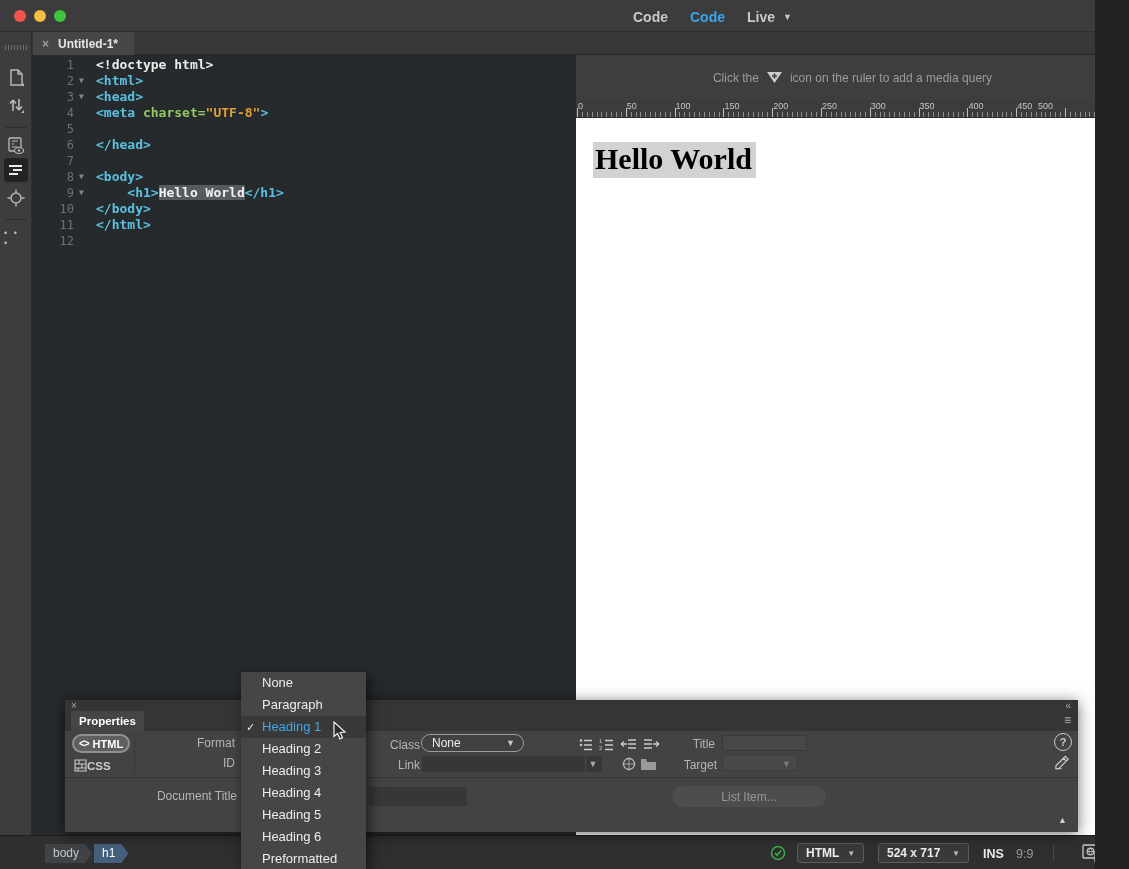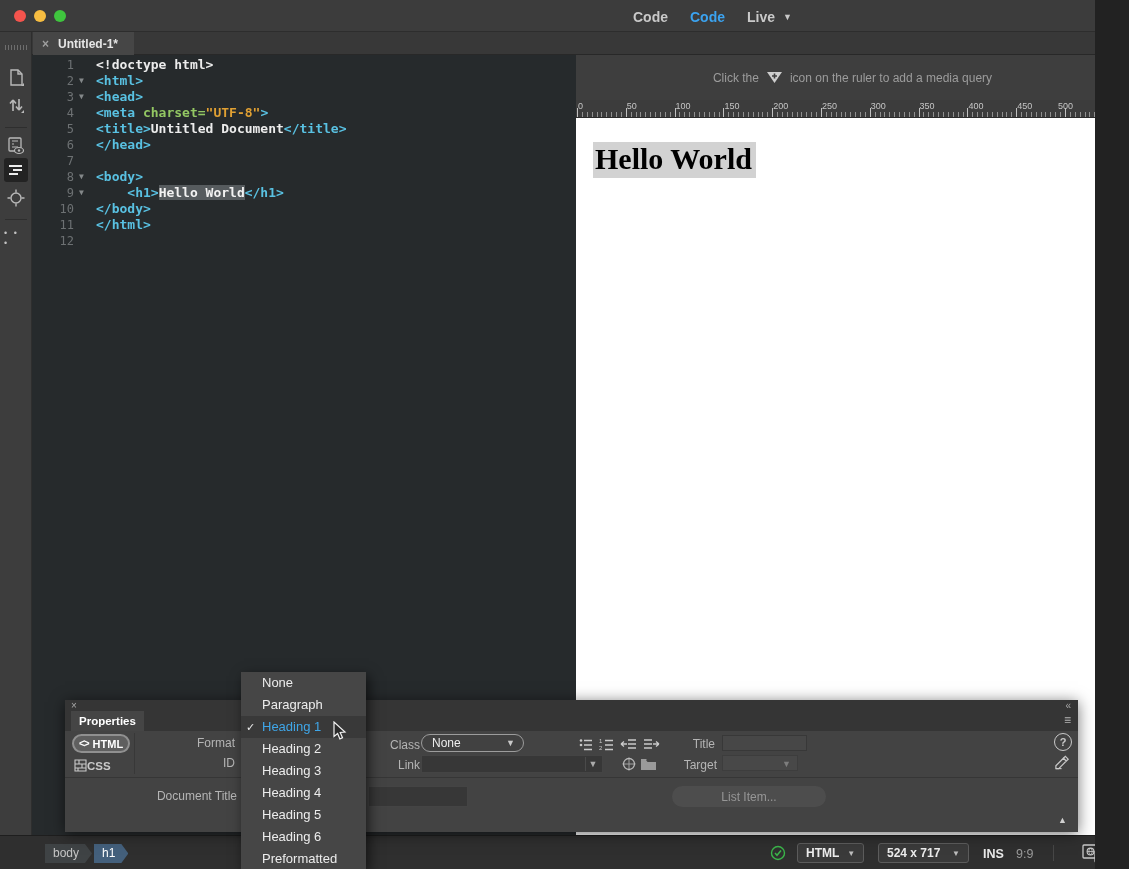--- a/index.html
+++ b/index.html
@@ -180,21 +180,21 @@
       <span class="sb-dots">• • •</span>
     </div>
   </div>
 
   <div class="code-pane">
     <div id="code-lines">
         <div class="code-line"><span class="gutter">1</span><span class="code-text"><span class="tok-plain">&lt;!doctype html&gt;</span></span></div>
         <div class="code-line"><span class="gutter">2</span><span class="fold">▼</span><span class="code-text"><span class="tok-tag">&lt;html&gt;</span></span></div>
         <div class="code-line"><span class="gutter">3</span><span class="fold">▼</span><span class="code-text"><span class="tok-tag">&lt;head&gt;</span></span></div>
         <div class="code-line"><span class="gutter">4</span><span class="code-text"><span class="tok-tag">&lt;meta</span><span class="tok-attr"> charset=</span><span class="tok-str">"UTF-8"</span><span class="tok-tag">&gt;</span></span></div>
-        <div class="code-line"><span class="gutter">5</span><span class="code-text"><span class="tok-tag">&lt;title&gt;</span><span class="tok-plain">Untitled Document</span><span class="tok-tag">&lt;/title&gt;</span></span></div>
+        <div class="code-line"><span class="gutter">5</span></div>
         <div class="code-line"><span class="gutter">6</span><span class="code-text"><span class="tok-tag">&lt;/head&gt;</span></span></div>
         <div class="code-line"><span class="gutter">7</span><span class="code-text"></span></div>
         <div class="code-line"><span class="gutter">8</span><span class="fold">▼</span><span class="code-text"><span class="tok-tag">&lt;body&gt;</span></span></div>
         <div class="code-line"><span class="gutter">9</span><span class="fold">▼</span><span class="code-text"><span class="tok-plain">    </span><span class="tok-tag">&lt;h1&gt;</span><span class="tok-sel">Hello World</span><span class="tok-tag">&lt;/h1&gt;</span></span></div>
         <div class="code-line"><span class="gutter">10</span><span class="code-text"><span class="tok-tag">&lt;/body&gt;</span></span></div>
         <div class="code-line"><span class="gutter">11</span><span class="code-text"><span class="tok-tag">&lt;/html&gt;</span></span></div>
         <div class="code-line"><span class="gutter">12</span><span class="code-text"></span></div>
       </div>
   </div>
 
@@ -213,21 +213,21 @@
           <span class="ruler-num" style="left: 2px;">0</span>
           <span class="ruler-num" style="left: 50.8px;">50</span>
           <span class="ruler-num" style="left: 99.6px;">100</span>
           <span class="ruler-num" style="left: 148.4px;">150</span>
           <span class="ruler-num" style="left: 197.2px;">200</span>
           <span class="ruler-num" style="left: 246px;">250</span>
           <span class="ruler-num" style="left: 294.8px;">300</span>
           <span class="ruler-num" style="left: 343.6px;">350</span>
           <span class="ruler-num" style="left: 392.4px;">400</span>
           <span class="ruler-num" style="left: 441.2px;">450</span>
-          <span class="ruler-num" style="left: 482px;">500</span>
+          <span class="ruler-num" style="left: 462px;">500</span>
         </div>
     </div>
     <div class="canvas">
       <h1 class="preview-heading">Hello World</h1>
     </div>
     <div class="right-strip">
       <div class="scroll-thumb"></div>
     </div>
     <div class="page-edge-line"></div>
     <div class="mq-handle">

